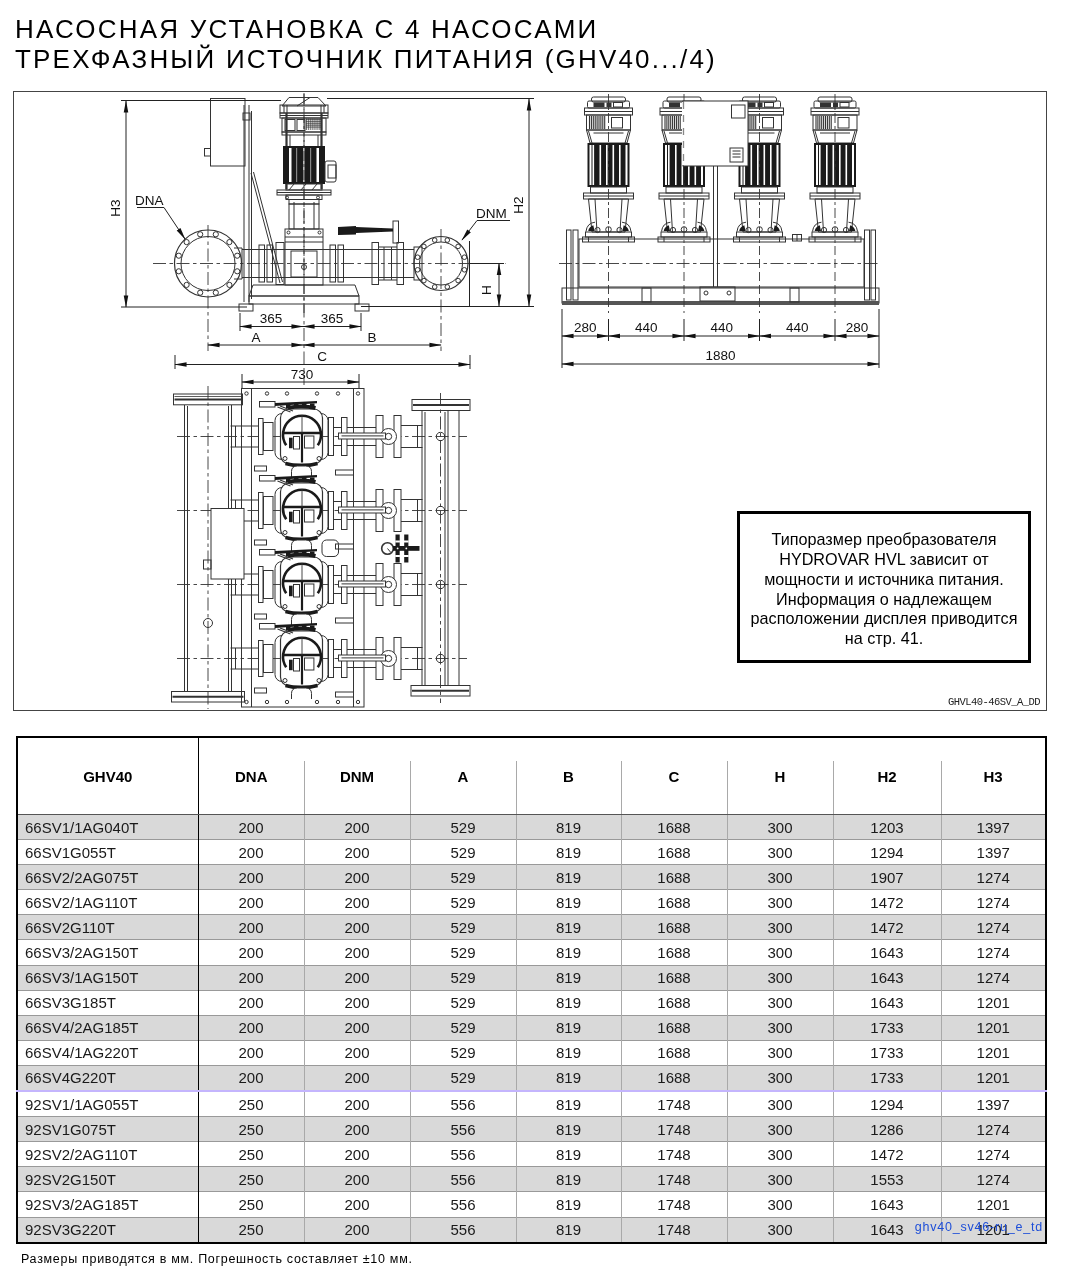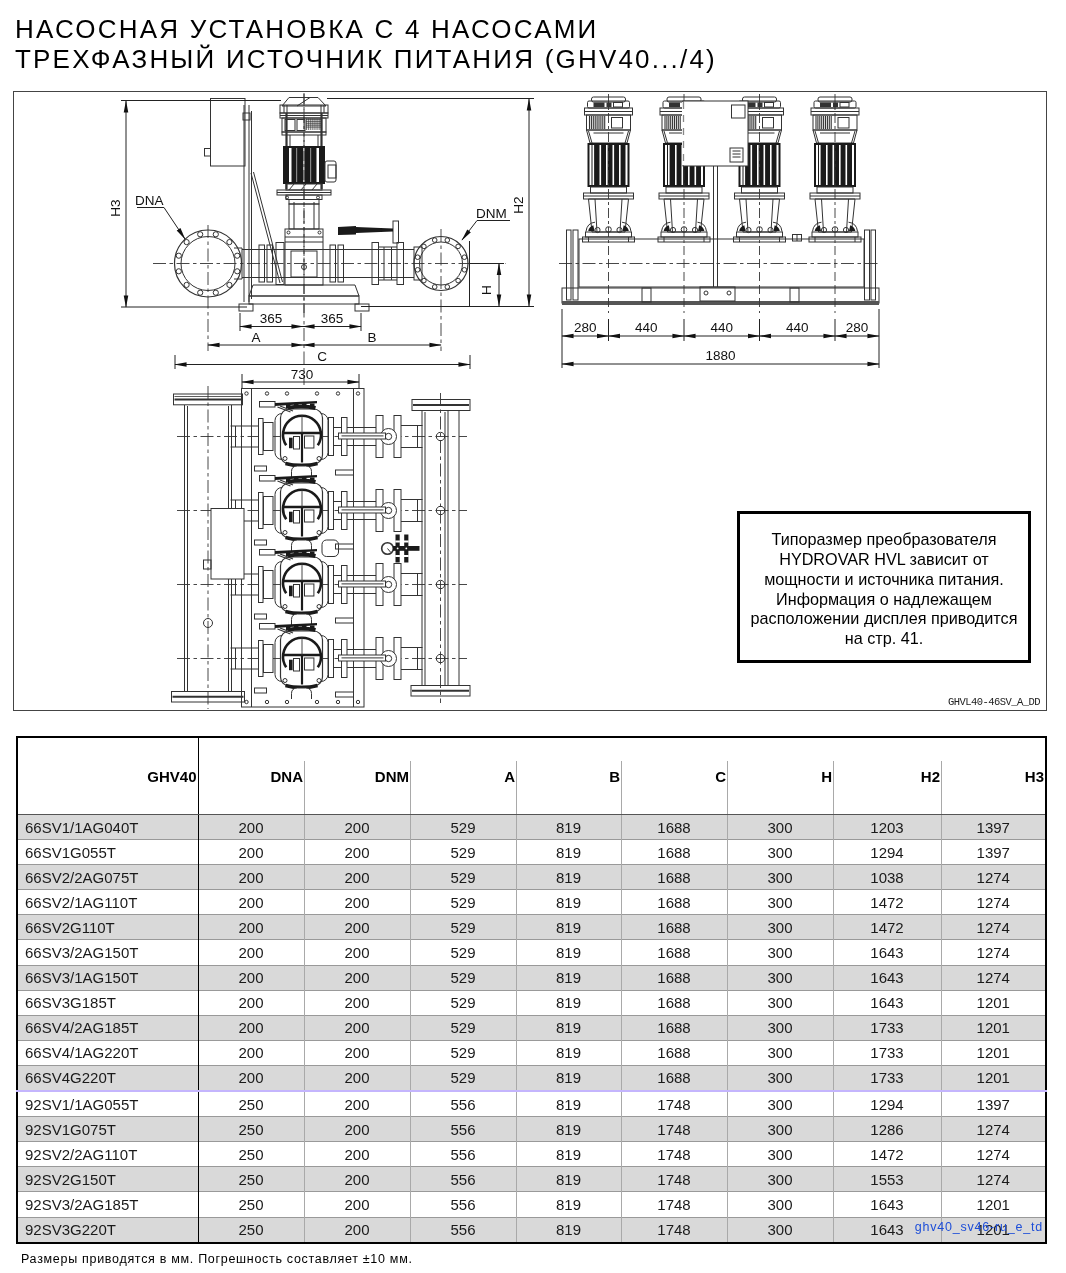--- a/index.html
+++ b/index.html
@@ -5,21 +5,21 @@
 <style>
 html,body{margin:0;padding:0}
 body{width:1066px;height:1273px;background:#fff;font-family:"Liberation Sans",sans-serif;position:relative;overflow:hidden}
 #title{position:absolute;left:15px;top:15px;font-size:26px;font-weight:normal;line-height:29.5px;color:#000;letter-spacing:2.2px;white-space:nowrap}
 #frame{position:absolute;left:13px;top:91px;width:1032px;height:618px;border:1px solid #444;background:#fff}
 #dsvg{position:absolute;left:0;top:0}
 #note{position:absolute;left:723px;top:419px;width:288px;height:146px;border:3px solid #000;display:flex;align-items:center;justify-content:center}
 #note div{font-size:16.2px;line-height:19.7px;text-align:center;color:#000;width:100%;padding-top:5px}
 #dcode{position:absolute;right:6px;bottom:2px;font-family:"Liberation Mono",monospace;font-size:10.5px;color:#222;letter-spacing:-0.55px}
 #tbl{position:absolute;left:16px;top:736px;border-collapse:collapse;table-layout:fixed;width:1029px;border:2px solid #000}
-#tbl th{font-size:15px;font-weight:bold;color:#000;height:74px;text-align:right;vertical-align:middle}
+#tbl th{font-size:15px;font-weight:bold;color:#000;height:74px;text-align:center;vertical-align:middle}
 .hsep{position:absolute;width:1px;height:53px;top:761px;background:#a9a9a9}
 #tbl th.c1{border-left:1.5px solid #000}
 #tbl td{font-size:15px;color:#1a1a1a;height:24.1px;padding:0;text-align:center;vertical-align:middle;border-left:1px solid #a9a9a9;border-top:1px solid #999;overflow:hidden}
 #tbl td:first-child{text-align:left;padding-left:7px;border-left:none}
 #tbl td.c1{border-left:1.5px solid #000}
 #tbl tr.g td{background:#d9d9d9}
 #tbl tr.sec td{border-top:2px solid #c4b5fd}
 #tbl tr.hdr th{border-bottom:1px solid #555}
 #foot{position:absolute;left:21px;top:1252px;font-size:12.5px;color:#000;letter-spacing:0.7px}
 #doccode{position:absolute;right:23px;top:1220px;font-size:12.5px;color:#1d4ed8;letter-spacing:0.8px}
@@ -553,21 +553,21 @@
         <td>1397</td>
       </tr>
 <tr class="g">
         <td>66SV2/2AG075T</td>
         <td class="c1">200</td>
         <td>200</td>
         <td>529</td>
         <td>819</td>
         <td>1688</td>
         <td>300</td>
-        <td>1038</td>
+        <td>1907</td>
         <td>1274</td>
       </tr>
 <tr>
         <td>66SV2/1AG110T</td>
         <td class="c1">200</td>
         <td>200</td>
         <td>529</td>
         <td>819</td>
         <td>1688</td>
         <td>300</td>

